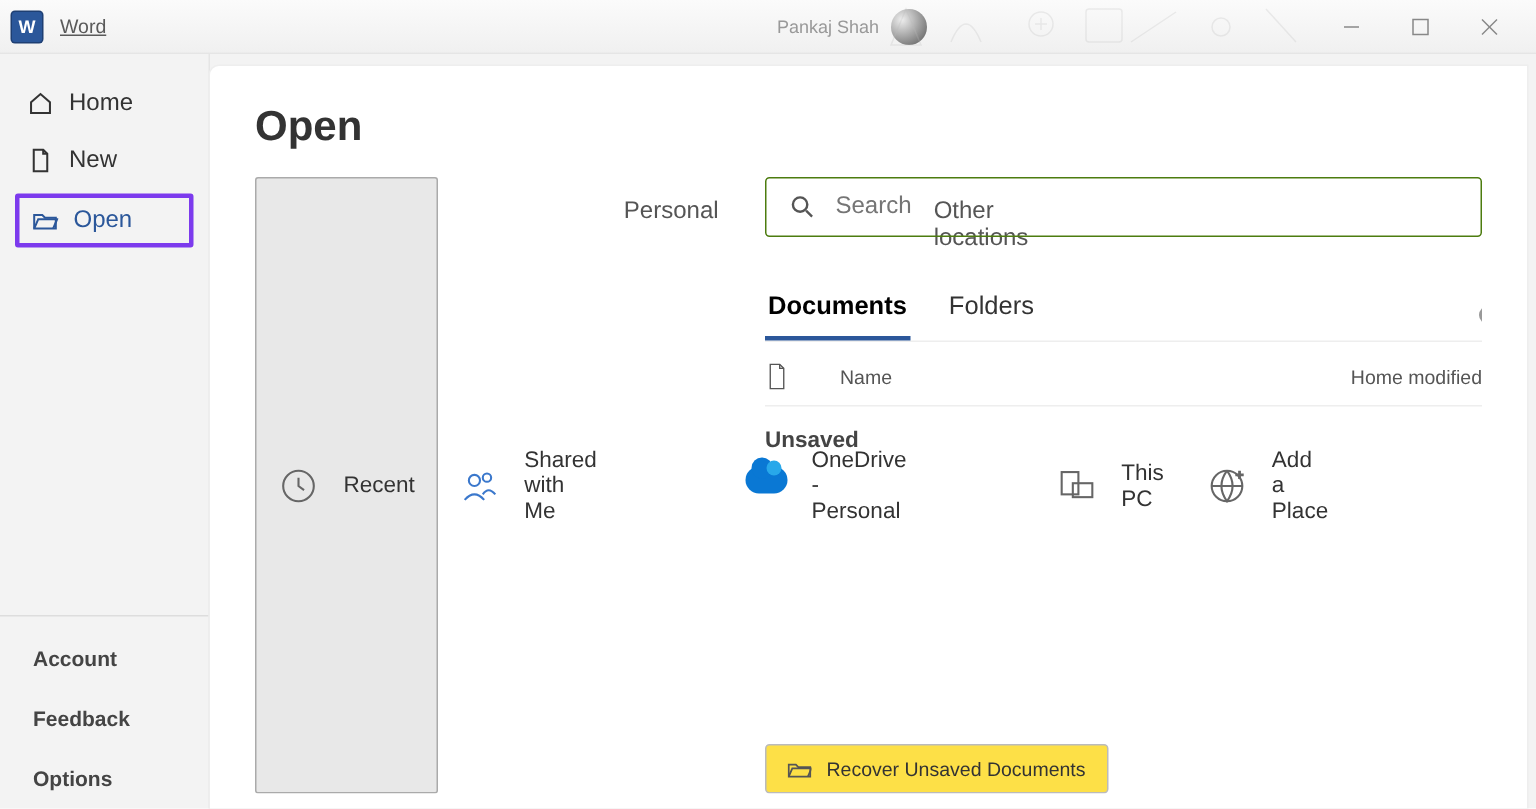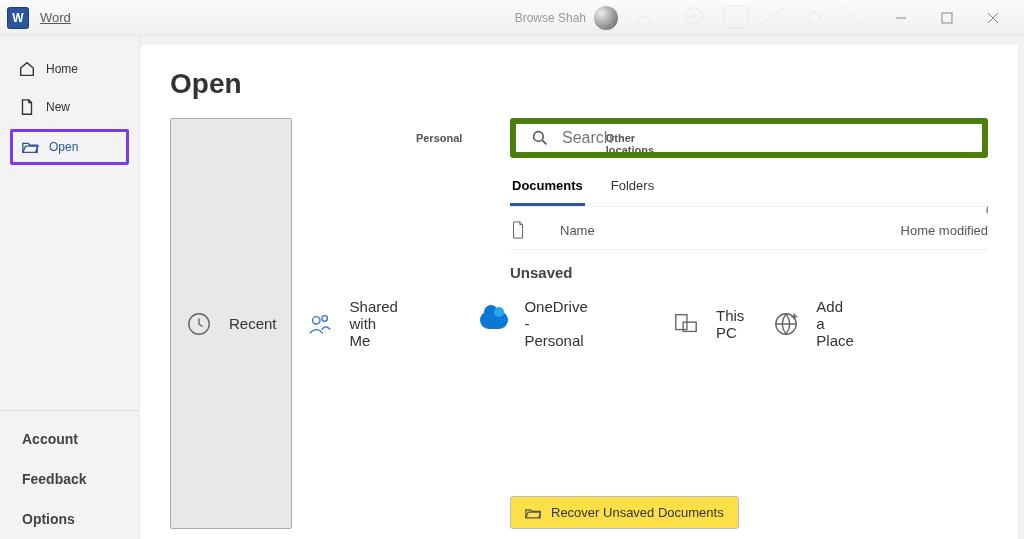--- a/index.html
+++ b/index.html
@@ -13,49 +13,49 @@
   .username { color:#999; font-size:12px; margin-right:8px;}
   .avatar { width:24px; height:24px; border-radius:50%; background:radial-gradient(circle at 30% 30%,#eee,#555); margin-right:260px;}
   .winbtn { width:46px; height:32px; display:flex; align-items:center; justify-content:center; color:#888;}
   .winbtn svg { width:12px; height:12px; stroke:#888; stroke-width:1; fill:none;}
   .titledoodle { position:absolute; right:50px; top:0; height:36px; width:400px; opacity:0.25; pointer-events:none;}
 
   .container { display:flex; height: calc(539px - 36px); }
 
   
   .sidebar { width:140px; background:#f3f3f3; border-right:1px solid #e5e5e5; display:flex; flex-direction:column; padding-top:14px;}
-  .nav-item { display:flex; align-items:center; gap:10px; padding:10px 18px; font-size:12px; color:#333; cursor:pointer;}
+  .nav-item { display:flex; align-items:center; gap:10px; padding:10px 18px; font-size:16px; color:#333; cursor:pointer;}
   .nav-item svg { width:18px; height:18px; stroke:#333; fill:none; stroke-width:1.5;}
   .nav-item.active { color:#2b579a; border:3px solid #7c3aed; margin:3px 10px; padding:6px 8px; border-radius:2px;}
   .nav-item.active svg { stroke:#2b579a;}
   .sidebar .spacer { flex:1; }
   .nav-footer { border-top:1px solid #ddd; padding:8px 0 0 0;}
   .nav-footer .nav-item { padding:12px 22px; font-size:14px; color:#444;font-weight:bold;}
 
   
   .main { flex:1; background:#fff; border-top-left-radius:6px; margin:8px 6px 0 0; box-shadow:0 0 0 1px #eee; padding:24px 30px 10px 30px; display:flex; flex-direction:column;}
   .page-title { font-size:28px; font-weight:600; color:#333; margin-bottom:18px;}
 
   .columns { display:flex; flex:1; gap:30px; overflow:hidden;}
 
   .locations { width:310px; display:flex; flex-direction:row;}
   .loc-item { display:flex; align-items:center; gap:16px; padding:10px 14px; font-size:15px; color:#333; cursor:pointer; border-radius:2px;}
   .loc-item.selected { background:#e8e8e8; border:1px solid #aaa;}
   .loc-item svg, .loc-item .ic { width:28px; height:26px; flex-shrink:0;}
-  .loc-section-label { font-size:11px; font-weight:700; color:#555; padding:14px 4px 6px 4px;}
+  .loc-section-label { font-size:16px; font-weight:400; color:#555; padding:14px 4px 6px 4px;}
   .loc-divider { border-top:1px solid #ddd; margin:6px 0;}
   .loc-highlight { border:4px solid #7c3aed; border-radius:2px; padding:4px 8px; margin-top:6px; width:140px;}
   .loc-highlight .loc-item { padding:6px 4px;}
 
   .right-pane { flex:1; display:flex; flex-direction:column; position:relative;}
-  .search-box { display:flex; align-items:center; border:6px solid #4d7c0f; border-radius:3px; height:40px; padding:0 16px; gap:14px; margin-bottom:14px;}
+  .search-box { display:flex; align-items:center; border:1px solid #4d7c0f; border-radius:3px; height:40px; padding:0 16px; gap:14px; margin-bottom:14px;}
   .search-box svg { width:16px; height:16px; stroke:#555; fill:none; stroke-width:2;}
   .search-box input { border:none; outline:none; font-size:16px; flex:1; color:#333; background:transparent;}
 
-  .tabs { display:flex; gap:24px; font-size:13px; border-bottom:1px solid #eee;}
+  .tabs { display:flex; gap:24px; font-size:17px; border-bottom:1px solid #eee;margin-top:16px;}
   .tab { padding:6px 2px 10px 2px; color:#333; cursor:pointer;}
   .tab.active { font-weight:600; border-bottom:3px solid #2b579a; color:#000;}
 
   .filehead { display:flex; align-items:center; padding:14px 0 10px 0; font-size:13px; color:#555; border-bottom:1px solid #eee; gap:10px;}
   .filehead .col-name { flex:1; padding-left:24px;}
   .filehead svg { width:16px; height:18px; stroke:#555; fill:none;}
 
   .section-label { font-weight:700; font-size:15px; color:#444; padding:14px 0;}
 
   .scroll-indicator { position:absolute; right:-12px; top:86px; width:16px; height:380px; display:flex; flex-direction:column; align-items:center;}
@@ -69,21 +69,21 @@
   .cloud::before { content:""; position:absolute; width:14px; height:14px; background:#0a78d4; border-radius:50%; top:-6px; left:4px;}
   .cloud::after { content:""; position:absolute; width:10px; height:10px; background:#28a8ea; border-radius:50%; top:-4px; left:14px;}
 </style>
 </head>
 <body>
 
 <div class="titlebar">
   <div class="appicon">W</div>
   <div class="apptitle">Word</div>
   <div class="titlespacer"></div>
-  <div class="username">Browse Shah</div>
+  <div class="username">Pankaj Shah</div>
   <div class="avatar"></div>
   <svg class="titledoodle" viewBox="0 0 400 36">
     <g stroke="#bbb" stroke-width="1" fill="none">
       <path d="M20 30 L30 6 L40 30 Z"></path>
         <path d="M60 28 Q70 4 80 28"></path>
         <circle cx="120" cy="16" r="8"></circle>
         <path d="M116 16 L124 16 M120 12 L120 20"></path>
       <rect x="150" y="6" width="24" height="22" rx="2"></rect>
         <path d="M180 28 L210 8"></path>
         <circle cx="240" cy="18" r="6"></circle>

